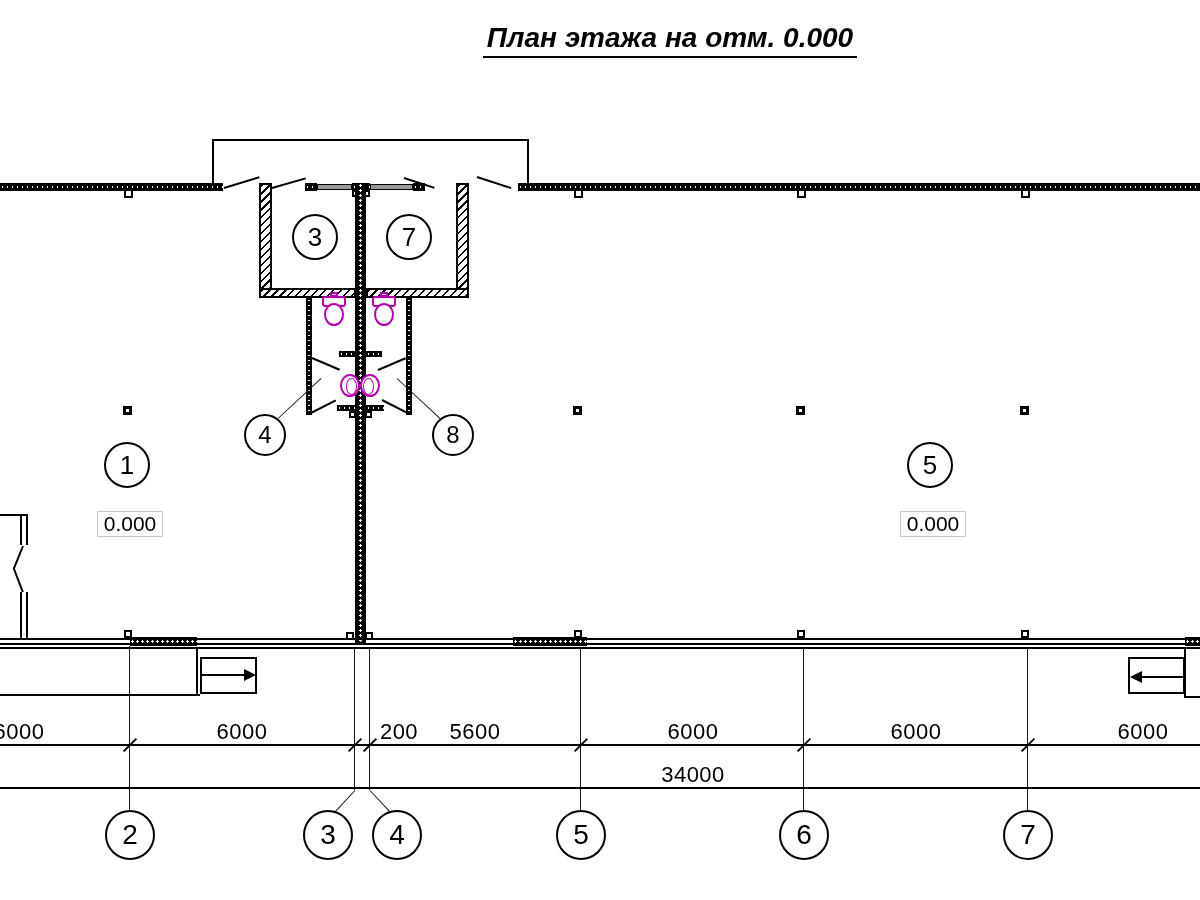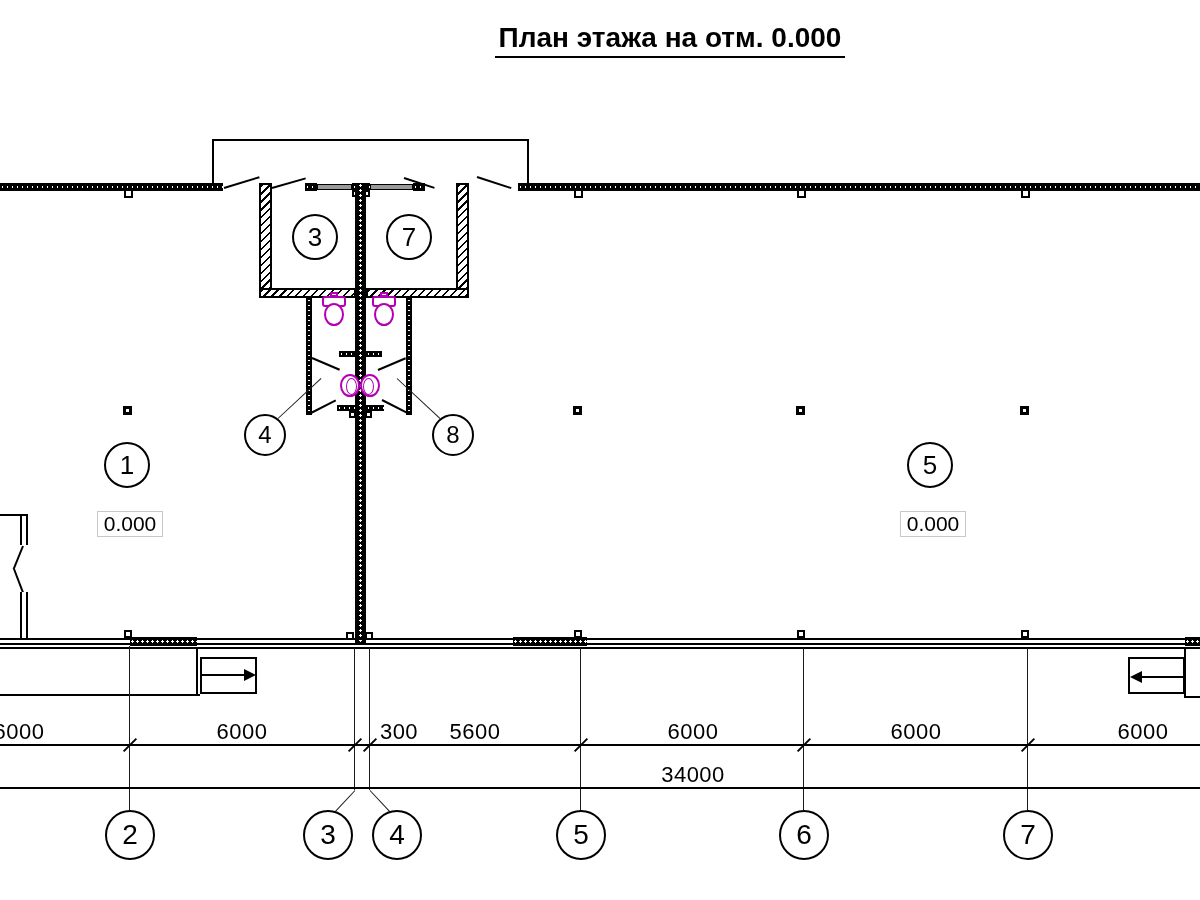--- a/index.html
+++ b/index.html
@@ -37,21 +37,21 @@
   .c-axis{width:50px;height:50px;font-size:28px;}
   
   .slash{position:absolute;width:18px;height:0;border-top:2.5px solid #000;transform:rotate(-45deg);transform-origin:50% 50%;}
   
   .dimtx{position:absolute;font-size:22px;text-align:center;letter-spacing:0.5px;}
   
   .elev{position:absolute;box-sizing:border-box;width:66px;height:26px;border:1px solid #c8c8c8;
         display:flex;align-items:center;justify-content:center;font-size:21px;}
   
   .title{position:absolute;left:480px;top:22px;width:380px;text-align:center;
-         font-size:28px;font-weight:bold;}
+         font-size:28px;font-weight:bold;font-style:italic;}
   .title span{border-bottom:2.5px solid #000;padding:0 4px 3px 4px;}
   
   .fix{position:absolute;}
   .t-notch{position:absolute;left:8px;top:0;width:8px;height:5px;box-sizing:border-box;border:2px solid #b400b4;background:#fff;}
   .t-tank{position:absolute;left:0;top:4px;width:24px;height:11px;box-sizing:border-box;border:2px solid #b400b4;border-radius:3px;background:#fff;}
   .t-bowl{position:absolute;left:2px;top:11px;width:20px;height:23px;box-sizing:border-box;border:2px solid #b400b4;border-radius:50%;background:#fff;}
   .sink{position:absolute;width:20px;height:23px;box-sizing:border-box;border:2px solid #b400b4;border-radius:50%;background:#fff;}
   .sink::after{content:"";position:absolute;top:2px;width:9px;height:15px;border:1.5px solid #b400b4;border-radius:50%;}
   .sink.sl::after{right:1px;}
   .sink.sr::after{left:1px;}
@@ -208,21 +208,21 @@
   <div class="ln" style="left:0;top:787px;width:1200px;height:2px;"></div>
   <div class="slash" style="left:121px;top:744px;"></div>
   <div class="slash" style="left:346px;top:744px;"></div>
   <div class="slash" style="left:361px;top:744px;"></div>
   <div class="slash" style="left:572px;top:744px;"></div>
   <div class="slash" style="left:795px;top:744px;"></div>
   <div class="slash" style="left:1019px;top:744px;"></div>
 
   <div class="dimtx" style="left:-36px;top:719px;width:110px;"><span>6000</span></div>
   <div class="dimtx" style="left:187px;top:719px;width:110px;"><span>6000</span></div>
-  <div class="dimtx" style="left:364px;top:719px;width:70px;"><span>300</span></div>
+  <div class="dimtx" style="left:364px;top:719px;width:70px;"><span>200</span></div>
   <div class="dimtx" style="left:420px;top:719px;width:110px;text-align:center;"><span>5600</span></div>
   <div class="dimtx" style="left:638px;top:719px;width:110px;"><span>6000</span></div>
   <div class="dimtx" style="left:861px;top:719px;width:110px;"><span>6000</span></div>
   <div class="dimtx" style="left:1088px;top:719px;width:110px;"><span>6000</span></div>
   <div class="dimtx" style="left:618px;top:762px;width:150px;"><span>34000</span></div>
 
   <div class="circ c-axis" style="left:105px;top:810px;">
       <span>2</span>
     </div>
   <div class="circ c-axis" style="left:303px;top:810px;">

